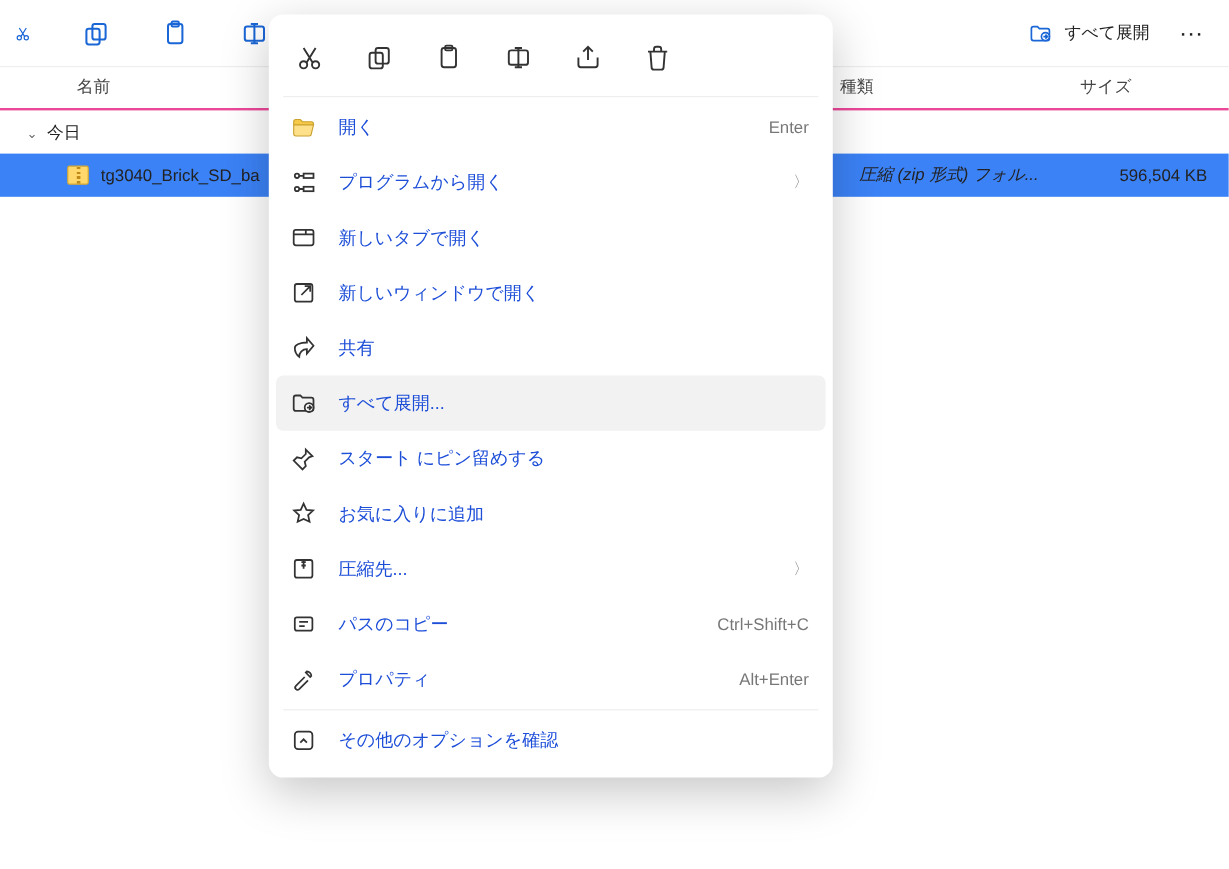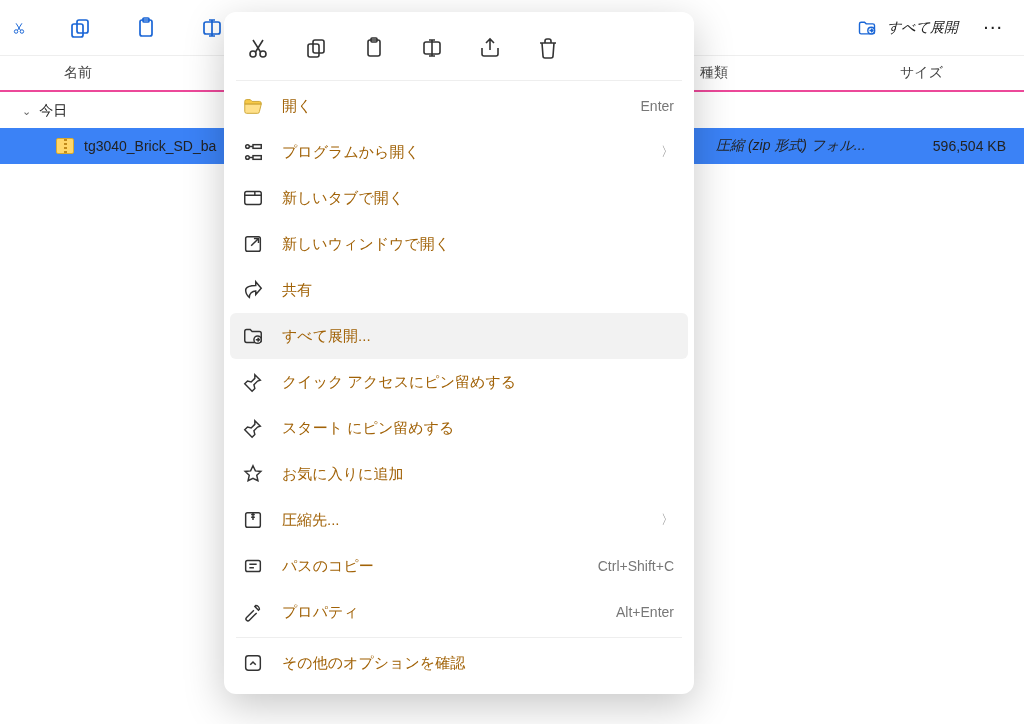--- a/index.html
+++ b/index.html
@@ -10,21 +10,21 @@
     height: 56px;
     display: flex;
     align-items: center;
     padding: 0 12px;
     gap: 42px;
     border-bottom: 1px solid #eee;
   }
   .tb-icon { width: 24px; height: 24px; color: #1a66d6; display:flex; align-items:center; justify-content:center; }
   .tb-icon.cut-half { width:14px; overflow:hidden; }
   .tb-right { margin-left: auto; display:flex; align-items:center; gap:18px; }
-  .tb-expand { display:flex; align-items:center; gap:10px; color:#222;font-style:italic; }
+  .tb-expand { display:flex; align-items:center; gap:10px; color:#222; }
   .tb-more { letter-spacing:2px; font-weight:600; padding:0 8px; }
 
   
   .col-headers {
     height: 36px;
     display:flex;
     align-items:center;
     color:#444;
     border-bottom: 2px solid #ec4899;
   }
@@ -64,21 +64,21 @@
   .ctx-icons .ci { width:24px; height:24px; color:#333; display:flex; align-items:center; justify-content:center; }
   .ctx-sep { height:1px; background:#eee; margin: 2px 6px; }
   .ctx-item {
     display:flex; align-items:center;
     height:46px;
     padding: 0 14px 0 12px;
     border-radius:6px;
     gap: 18px;
   }
   .ctx-item .mi { width:22px; height:22px; display:flex; align-items:center; justify-content:center; color:#333; }
-  .ctx-item .lbl { flex:1; font-size:15px; color:#a16207; }
+  .ctx-item .lbl { flex:1; font-size:15px; color:#1d4ed8; }
   .ctx-item .acc { color:#777; font-size:14px;text-align:center; }
   .ctx-item .sub { color:#888; font-size:13px; }
   .ctx-item.hover { background:#f2f2f2; }
 
   svg { width:100%; height:100%; display:block; }
 
   
   .stroke-blue { stroke:#1a66d6; }
   .stroke-dark { stroke:#333; }
 </style>
@@ -247,28 +247,20 @@
     <span class="mi">
         <svg viewBox="0 0 24 24" fill="none" class="stroke-dark" stroke-width="1.6">
           <path d="M3 7a2 2 0 0 1 2-2h4l2 2h8a2 2 0 0 1 2 2v8a2 2 0 0 1-2 2H5a2 2 0 0 1-2-2V7z"></path>
           <circle cx="17" cy="16" r="4" fill="#fff"></circle>
           <path d="M15 16h4M17 14l2 2-2 2"></path>
         </svg>
       </span>
     <span class="lbl">すべて展開...</span>
   </div>
 
-  <div class="ctx-item">
-    <span class="mi">
-        <svg viewBox="0 0 24 24" fill="none" class="stroke-dark" stroke-width="1.6">
-          <path d="M14 4l6 6-3 1-4 4 1 4-3 3-8-8 3-3 4 1 4-4z"></path>
-        </svg>
-      </span>
-    <span class="lbl">クイック アクセスにピン留めする</span>
-  </div>
 
   <div class="ctx-item">
     <span class="mi">
         <svg viewBox="0 0 24 24" fill="none" class="stroke-dark" stroke-width="1.6">
           <path d="M14 4l6 6-3 1-4 4 1 4-3 3-8-8 3-3 4 1 4-4z"></path>
         </svg>
       </span>
     <span class="lbl">スタート にピン留めする</span>
   </div>
 

